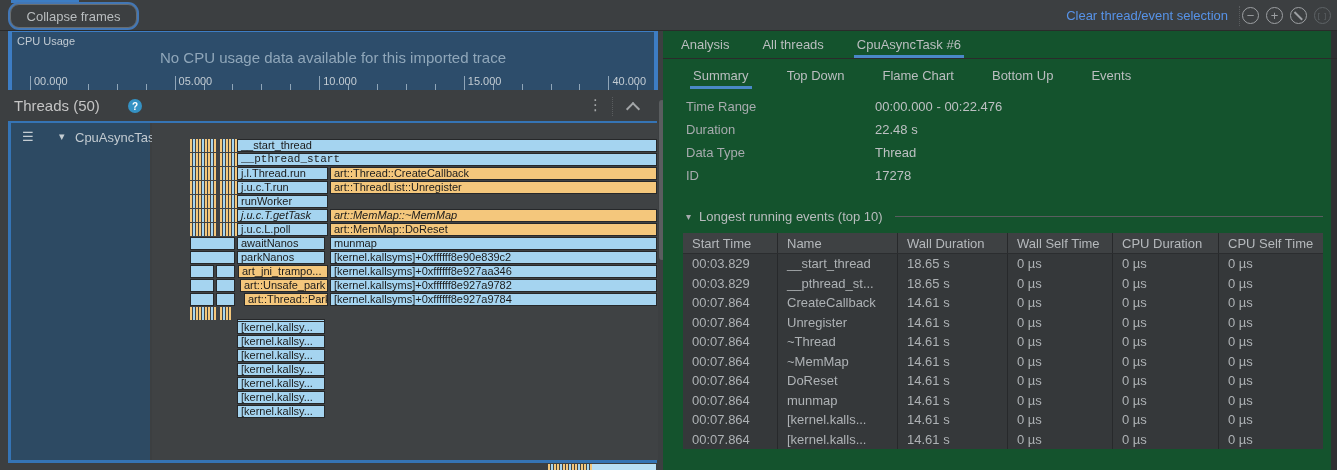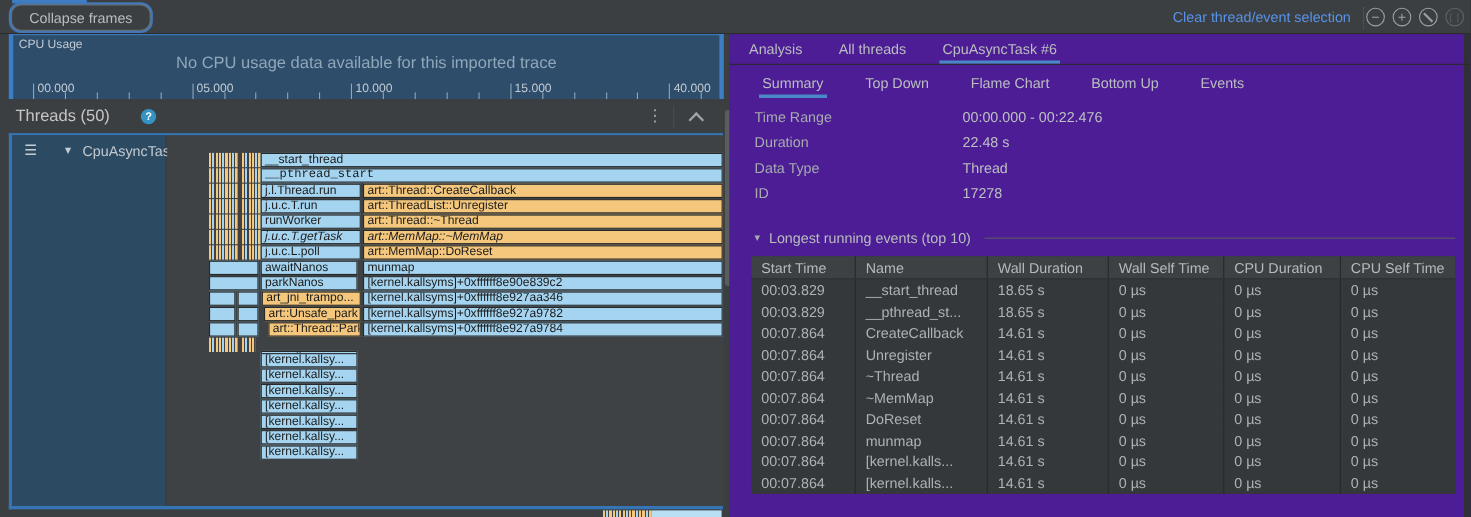--- a/index.html
+++ b/index.html
@@ -70,21 +70,21 @@
   }
   .fbar.blue { background:#a5d4f0; }
   .fbar.orange { background:#f4c77c; }
   .fstripes { position:absolute; top:0; height:13px; cursor:pointer;
     background:repeating-linear-gradient(90deg,#f4c77c 0 2px,#3f4244 2px 3px,#a5d4f0 3px 5px,#3f4244 5px 6px,#f4c77c 6px 8px,#3f4244 8px 9px); }
   #threads-scrollbar { position:absolute; left:659px; top:100px; width:6px; height:160px; background:#5a5d5f; border-radius:3px; cursor:pointer; }
   #bottom-stripes { position:absolute; left:548px; top:464px; width:44px; height:6px;
     background:repeating-linear-gradient(90deg,#f4c77c 0 2px,#3f4244 2px 3px,#a5d4f0 3px 5px,#3f4244 5px 6px,#f4c77c 6px 8px,#3f4244 8px 9px); }
   #bottom-bluebar { position:absolute; left:592px; top:464px; width:64px; height:6px; background:#b9dff5; }
   
-  #inspector { position:absolute; left:663px; top:31px; width:674px; height:439px; background:#4c1d95; border-right:6px solid #2f3133; }
+  #inspector { position:absolute; left:663px; top:31px; width:674px; height:439px; background:#14532d; border-right:6px solid #2f3133; }
   #main-tabs { position:absolute; left:15px; top:0; height:27px; display:flex; gap:27px; border-bottom:0; }
   .tab { padding:6px 3px 5px; font-size:13px; color:#bbbec0; cursor:pointer; }
   .tab.active { box-shadow:inset 0 -3px 0 #4a88c7; }
   #tabs-underline { position:absolute; left:0; top:27px; width:674px; height:1px; background:#2b2b2b; }
   #sub-tabs { position:absolute; left:27px; top:31px; height:27px; display:flex; gap:32px; }
   #details { position:absolute; left:23px; top:64px; }
   .field-row { display:flex; height:23px; align-items:center; }
   .field-label { width:189px; color:#a7abae; }
   .field-value { color:#bdc0c2; }
   #events-header { position:absolute; left:23px; top:178px; width:637px; display:flex; align-items:center; gap:8px; }
@@ -196,21 +196,20 @@
       <div class="frow" style="top: 58px;">
         <div class="fstripes" style="left: 38px; width: 26px;"></div>
         <div class="fstripes" style="left: 68px; width: 17px;"></div>
         <div class="fbar blue" style="left: 85px; width: 91px;">j.u.c.T.run</div>
         <div class="fbar orange" style="left: 178px; width: 327px;">art::ThreadList::Unregister</div>
       </div>
       <div class="frow" style="top: 72px;">
         <div class="fstripes" style="left: 38px; width: 26px;"></div>
         <div class="fstripes" style="left: 68px; width: 17px;"></div>
         <div class="fbar blue" style="left: 85px; width: 91px;">runWorker</div>
-        <div class="fbar orange" style="left: 178px; width: 327px;">art::Thread::~Thread</div>
       </div>
       <div class="frow" style="top: 86px; font-style: italic;">
         <div class="fstripes" style="left: 38px; width: 26px;"></div>
         <div class="fstripes" style="left: 68px; width: 17px;"></div>
         <div class="fbar blue" style="left: 85px; width: 91px;">j.u.c.T.getTask</div>
         <div class="fbar orange" style="left: 178px; width: 327px;">art::MemMap::~MemMap</div>
       </div>
       <div class="frow" style="top: 100px;">
         <div class="fstripes" style="left: 38px; width: 26px;"></div>
         <div class="fstripes" style="left: 68px; width: 17px;"></div>

